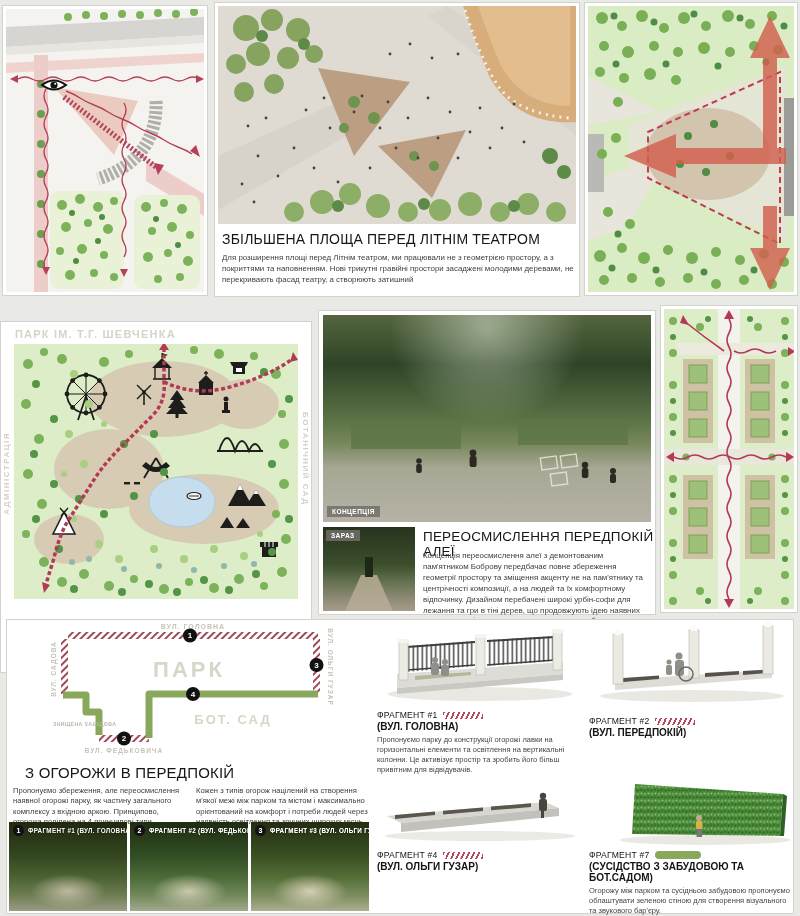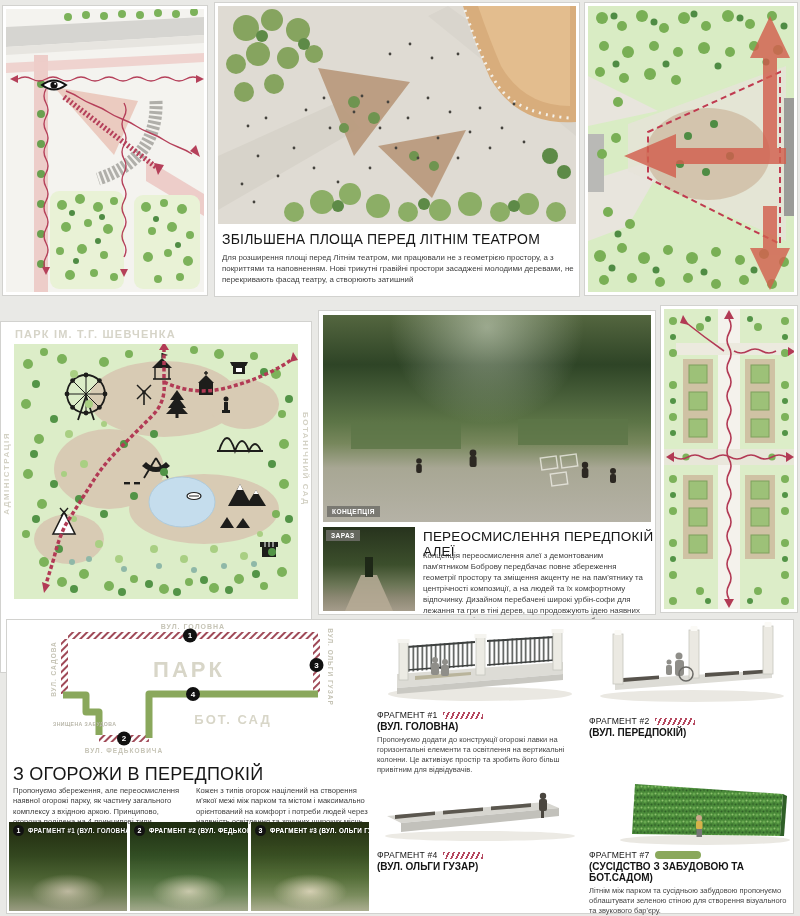--- a/index.html
+++ b/index.html
@@ -648,21 +648,21 @@
         <text x="179" y="16.4" text-anchor="middle" font-size="8" font-weight="bold" fill="#fff">1</text>
       <circle cx="113" cy="116.5" r="7" fill="#111"></circle>
         <text x="113" y="119.4" text-anchor="middle" font-size="8" font-weight="bold" fill="#fff">2</text>
       <circle cx="305.5" cy="43" r="7" fill="#111"></circle>
         <text x="305.5" y="45.9" text-anchor="middle" font-size="8" font-weight="bold" fill="#fff">3</text>
       <circle cx="182" cy="72" r="7" fill="#111"></circle>
         <text x="182" y="74.9" text-anchor="middle" font-size="8" font-weight="bold" fill="#fff">4</text>
     </g>
   </svg>
 
-  <div class="sec-title" style="position:absolute;left:6px;top:144px;font-size:18px">З ОГОРОЖИ В ПЕРЕДПОКІЙ</div>
+  <div class="sec-title" style="position:absolute;left:18px;top:144px;font-size:15px">З ОГОРОЖИ В ПЕРЕДПОКІЙ</div>
   <div class="cols" style="position:absolute;left:6px;top:166px;width:356px">
     <div class="body-text" style="font-size:7.6px">Пропонуємо збереження, але переосмислення наявної огорожі парку, як частину загального комплексу з вхідною аркою. Принципово, огорожа поділена на 4 принципові типи.</div>
     <div class="body-text" style="font-size:7.6px">Кожен з типів огорож націлений на створення м'якої межі між парком та містом і максимально орієнтований на комфорт і потреби людей через наявність освітлення та зручних широких місць для сидіння.</div>
   </div>
 
   <div class="photo park-photo" style="left:2px;top:202px;width:118px;height:89px">
     <div class="caption-row">
         <div class="num-circle">1</div>
         <span>ФРАГМЕНТ #1 (ВУЛ. ГОЛОВНА)</span>
       </div>
@@ -712,21 +712,21 @@
       <circle cx="70" cy="40" r="3"></circle>
         <rect x="66" y="43" width="8" height="11" rx="2"></rect>
     </g>
   </svg>
   <div style="position:absolute;left:370px;top:90px;width:202px">
     <div class="frag-title-row">
       <span class="frag-title">ФРАГМЕНТ #1</span>
       <span class="hatch-chip"></span>
     </div>
     <div class="frag-sub">(ВУЛ. ГОЛОВНА)</div>
-    <div class="frag-body">Пропонуємо додати до конструкції огорожі лавки на горизонтальні елементи та освітлення на вертикальні колонни. Це активізує простір та зробить його більш привітним для відвідувачів.</div>
+    <div class="frag-body">Пропонуємо парку до конструкції огорожі лавки на горизонтальні елементи та освітлення на вертикальні колонни. Це активізує простір та зробить його більш привітним для відвідувачів.</div>
   </div>
 
   <svg width="210" height="84" style="position:absolute;left:580px;top:2px" viewBox="0 0 210 84">
     <ellipse cx="105" cy="74" rx="92" ry="6" fill="#eae8e2"></ellipse>
     <polygon points="28,58 185,48 185,56 28,68" fill="#dddcd6"></polygon>
     <g fill="#57534c">
       <polygon points="36,56 72,53.5 72,57 36,60"></polygon>
       <polygon points="118,51 152,49 152,52.5 118,55"></polygon>
       <polygon points="156,49 180,47.5 180,51 156,53"></polygon>
     </g>
@@ -797,15 +797,15 @@
         <rect x="109" y="43" width="6.5" height="8" rx="1.5" fill="#d6b24a"></rect>
         <rect x="109.5" y="51" width="5.5" height="8" fill="#777"></rect>
     </g>
   </svg>
   <div style="position:absolute;left:582px;top:230px;width:202px">
     <div class="frag-title-row">
       <span class="frag-title">ФРАГМЕНТ #7</span>
       <span class="green-pill"></span>
     </div>
     <div class="frag-sub">(СУСІДСТВО З ЗАБУДОВОЮ ТА БОТ.САДОМ)</div>
-    <div class="frag-body">Літнім між парком та сусідньою забудовою пропонуємо облаштувати зеленою стіною для створення візуального та звукового бар'єру.</div>
+    <div class="frag-body">Огорожу між парком та сусідньою забудовою пропонуємо облаштувати зеленою стіною для створення візуального та звукового бар'єру.</div>
   </div>
 </div>
 
 </body></html>

